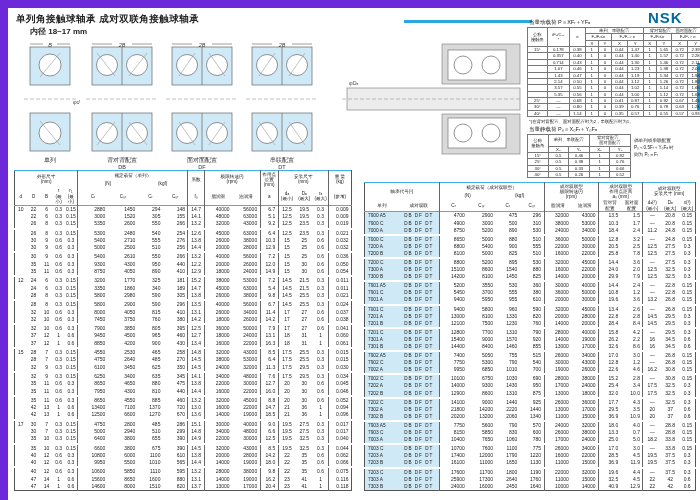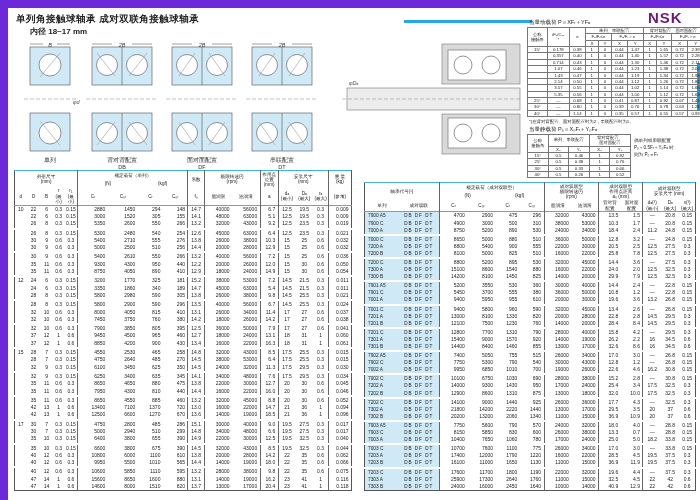--- a/index.html
+++ b/index.html
@@ -1,21 +1,21 @@
 <!DOCTYPE html>
 <html><head>
 <meta charset="utf-8">
 <style>
   html,body{margin:0;padding:0;width:700px;height:500px;overflow:hidden;background:#e8e8e8;}
   body{font-family:"Liberation Sans",sans-serif;color:#222;}
   .page{position:relative;width:696px;height:496px;border:8px solid #6d28d9;background:#fff;overflow:hidden;}
   .title{position:absolute;left:8px;top:5px;font-size:9.5px;font-weight:bold;letter-spacing:.5px;}
   .subtitle{position:absolute;left:22px;top:18px;font-size:8px;font-weight:bold;}
   .blue-line{position:absolute;left:396px;top:12px;width:128px;height:2.5px;background:#29a9e0;}
-  .brand{position:absolute;left:640px;top:1px;font-size:15px;font-weight:800;letter-spacing:1px;color:#701a75;}
+  .brand{position:absolute;left:640px;top:1px;font-size:15px;font-weight:800;letter-spacing:1px;color:#0369a1;}
   .blue-tab{position:absolute;right:0;top:55px;width:7px;height:48px;background:#1a9cd8;}
   .diagrams{position:absolute;left:4px;top:32px;}
   .cap{position:absolute;top:149px;width:70px;text-align:center;font-size:6px;line-height:1.15;color:#333;}
   .cap .code{font-size:5.5px;}
   .panel{position:absolute;left:519px;top:11px;width:177px;font-size:5px;}
   .panel .fline{font-size:5.5px;margin:0 0 1px 2px;}
   .panel table{border-collapse:collapse;width:100%;font-size:4.3px;table-layout:fixed;}
   .panel th,.panel td{border:0.5px solid #777;padding:0;text-align:center;line-height:1.25;white-space:pre-line;font-weight:normal;}
   .panel .note{font-size:4.4px;margin:1.5px 0 2px 2px;line-height:1.2;}
   .stwrap{display:flex;gap:3px;align-items:flex-start;}

